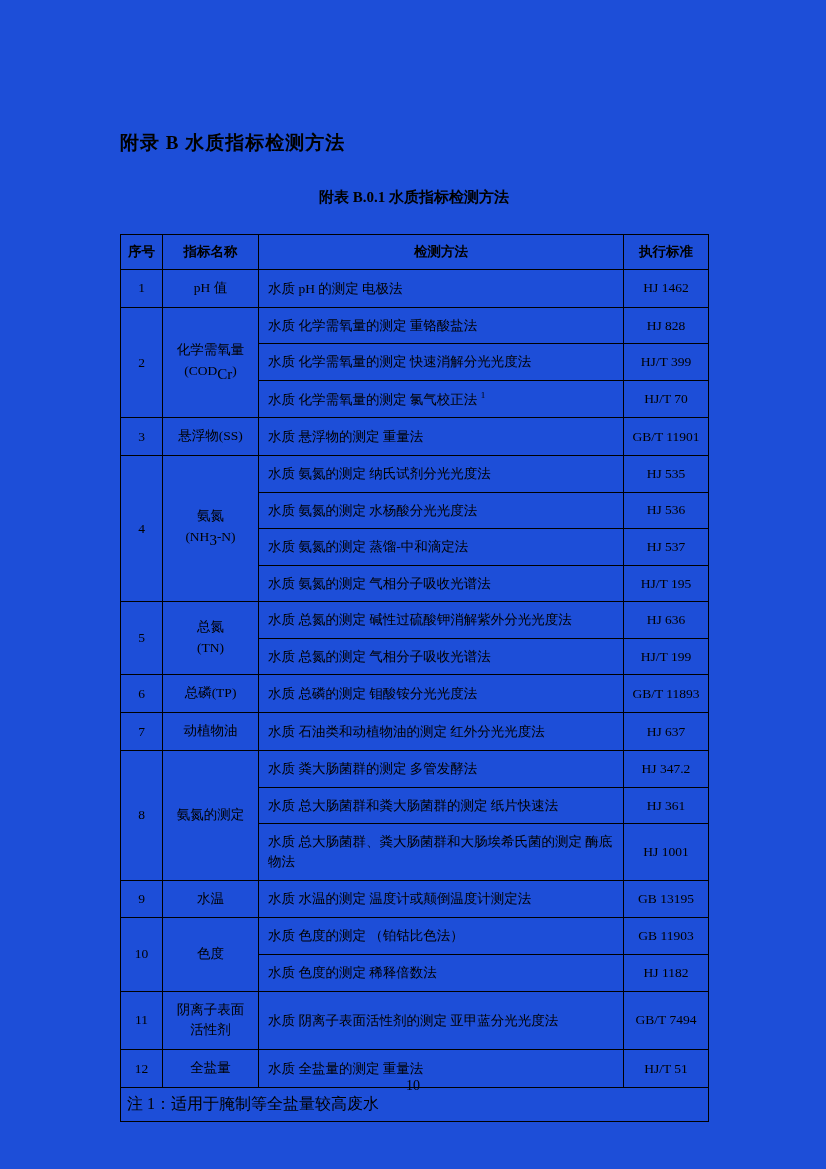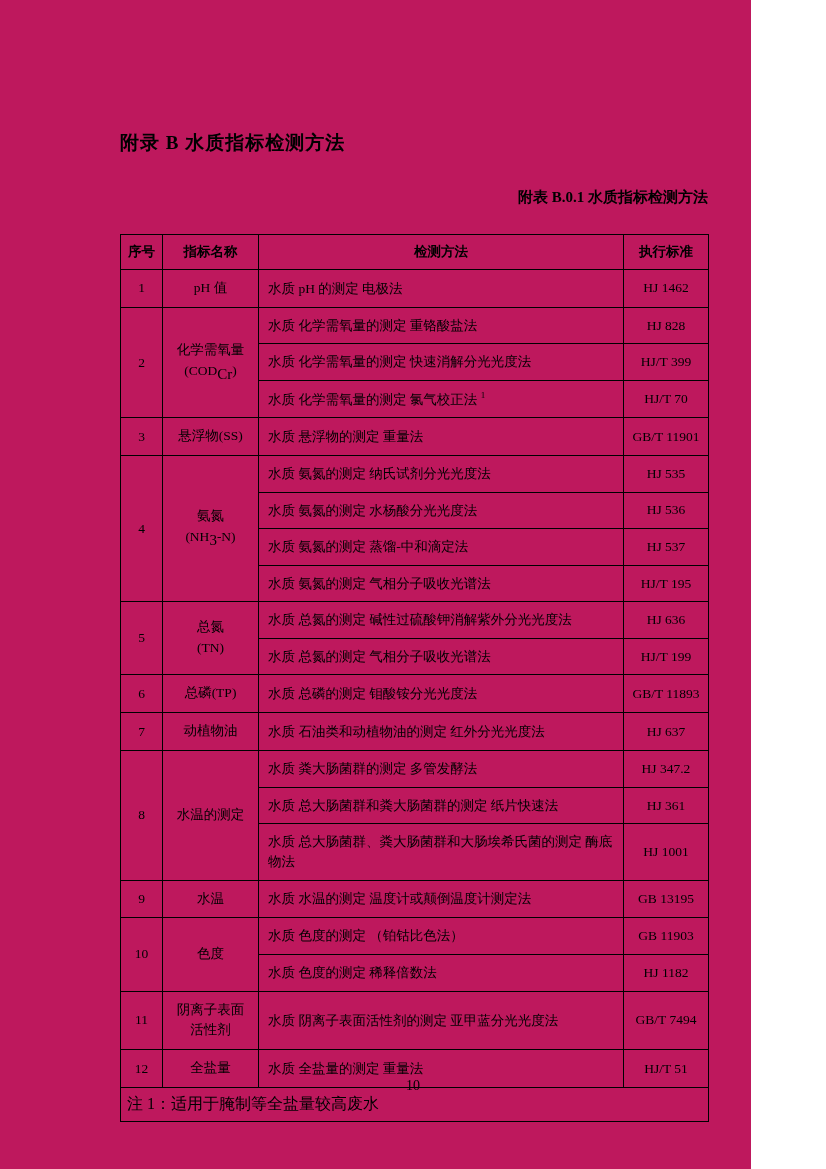--- a/index.html
+++ b/index.html
@@ -1,28 +1,28 @@
 <!DOCTYPE html>
 <html><head>
 <meta charset="utf-8">
 <style>
   * { box-sizing: border-box; }
   html, body { margin: 0; padding: 0; }
   body {
     width: 826px; height: 1169px; background: #ffffff;
     font-family: "Liberation Serif", serif; color: #000;
   }
-  .page { position: relative; width: 751px; height: 1169px; overflow: hidden; background: #be185d; padding-left: 36px; }
+  .page { position: relative; width: 826px; height: 1169px; overflow: hidden; background: #1d4ed8; padding-left: 36px; }
   .appendix-title {
     position: absolute; left: 120px; top: 130px;
     font-size: 19px; font-weight: bold; letter-spacing: 1px;
   }
   .table-title {
     position: absolute; left: 120px; top: 188px; width: 588px;
-    text-align: right; font-size: 15px; font-weight: bold;
+    text-align: center; font-size: 15px; font-weight: bold;
   }
   .table-wrap { position: absolute; left: 120px; top: 234px; width: 588px; }
   table { border-collapse: collapse; width: 100%; table-layout: fixed; }
   th, td { border: 1px solid #000; font-size: 13.5px; }
   th { font-weight: bold; text-align: center; padding: 8px 2px; }
   td { padding: 8px 4px; }
   .col-no-w { width: 42px; }
   .col-name-w { width: 96px; }
   .col-method-w { width: 365px; }
   .col-standard-w { width: 85px; }
@@ -125,21 +125,21 @@
             <td class="col-standard">GB/T 11893</td>
           </tr>
           <tr>
             <td class="col-no" rowspan="1">7</td>
             <td class="col-name" rowspan="1">动植物油</td>
             <td class="col-method">水质 石油类和动植物油的测定 红外分光光度法</td>
             <td class="col-standard">HJ 637</td>
           </tr>
           <tr>
             <td class="col-no" rowspan="3">8</td>
-            <td class="col-name" rowspan="3">水温的测定</td>
+            <td class="col-name" rowspan="3">氨氮的测定</td>
             <td class="col-method">水质 粪大肠菌群的测定 多管发酵法</td>
             <td class="col-standard">HJ 347.2</td>
           </tr>
           <tr>
             <td class="col-method">水质 总大肠菌群和粪大肠菌群的测定 纸片快速法</td>
             <td class="col-standard">HJ 361</td>
           </tr>
           <tr>
             <td class="col-method">水质 总大肠菌群、粪大肠菌群和大肠埃希氏菌的测定 酶底物法</td>
             <td class="col-standard">HJ 1001</td>

